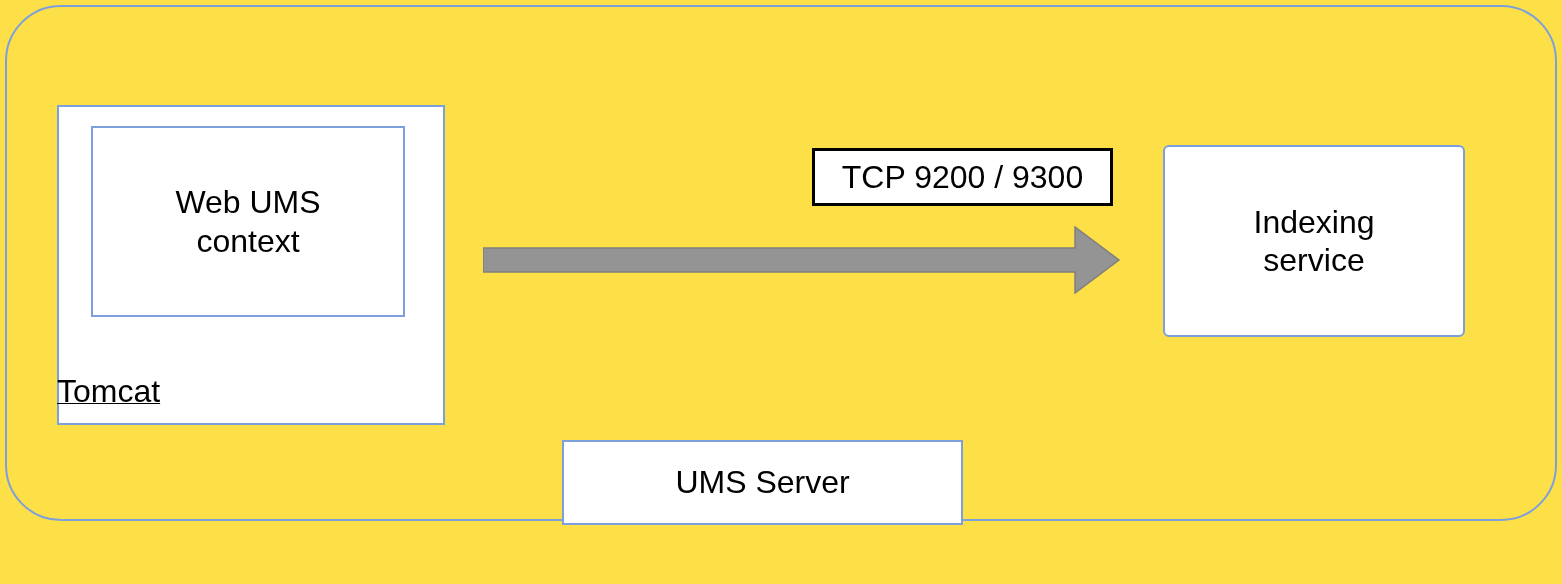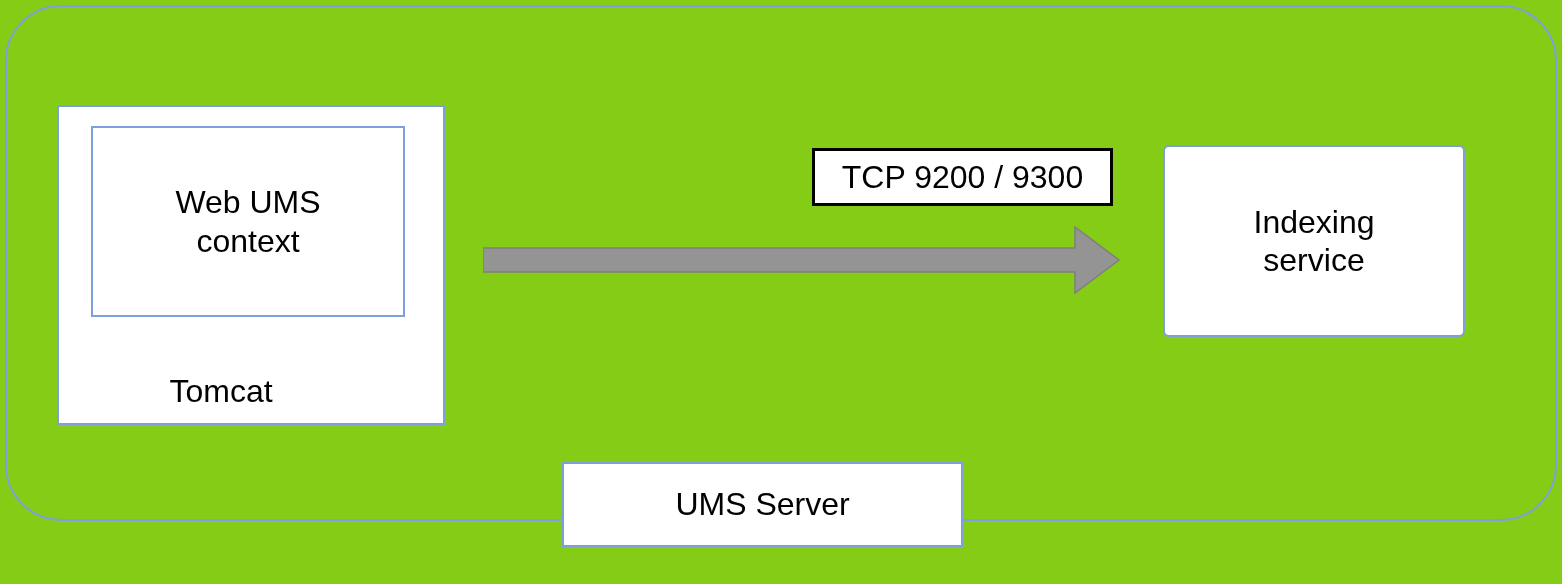--- a/index.html
+++ b/index.html
@@ -4,21 +4,21 @@
 <style>
   html, body {
     margin: 0;
     padding: 0;
     background: #ffffff;
   }
   .canvas {
     position: relative;
     width: 1562px;
     height: 584px;
-    background: #84cc16;
+    background: #fde047;
     font-family: "Liberation Sans", sans-serif;
     color: #000000;
     overflow: hidden;
   }
   .box {
     position: absolute;
     box-sizing: border-box;
     background: #ffffff;
     border: 2px solid var(--box-border, #7da0dc);
   }
@@ -52,21 +52,21 @@
     left: 91px;
     top: 126px;
     width: 314px;
     height: 191px;
   }
   .tomcat-label {
     position: absolute;
     left: 57px;
     top: 372px;
     width: 328px;
-    text-align: center;
+    text-decoration: underline;
   }
   .arrow-svg {
     position: absolute;
     left: 483px;
     top: 226px;
     width: 640px;
     height: 68px;
   }
   .tcp-box {
     left: 812px;
@@ -78,21 +78,21 @@
   }
   .indexing-box {
     left: 1163px;
     top: 145px;
     width: 302px;
     height: 192px;
     border-radius: 6px;
   }
   .ums-server-box {
     left: 562px;
-    top: 462px;
+    top: 440px;
     width: 401px;
     height: 85px;
     z-index: 2;
     text-align: center;
   }
   .line-block { display: block; }
 </style>
 </head>
 <body>
 

